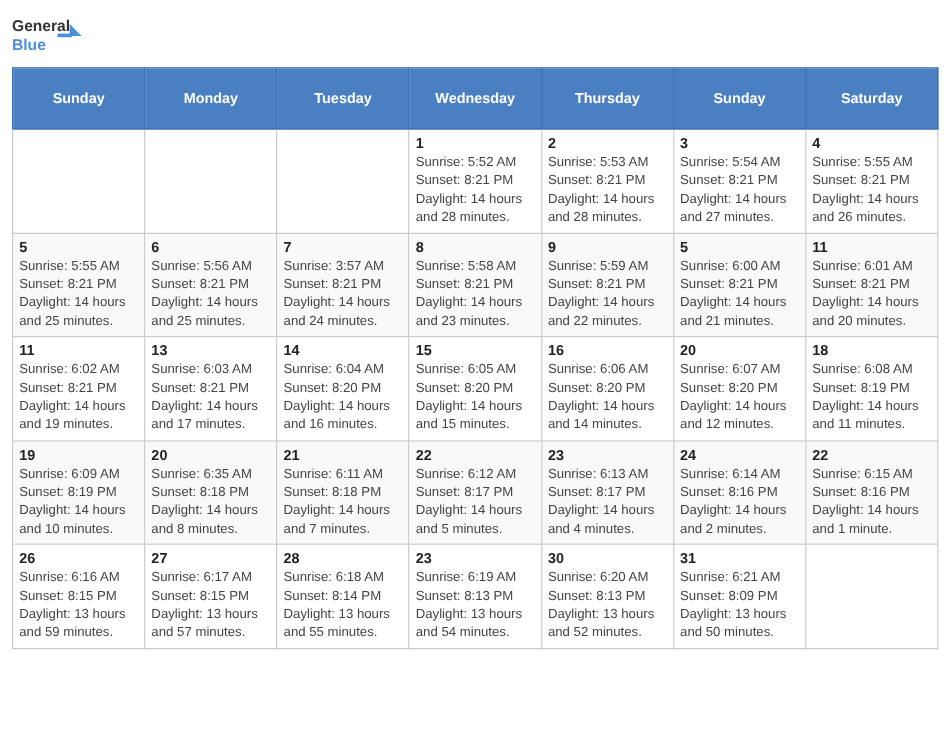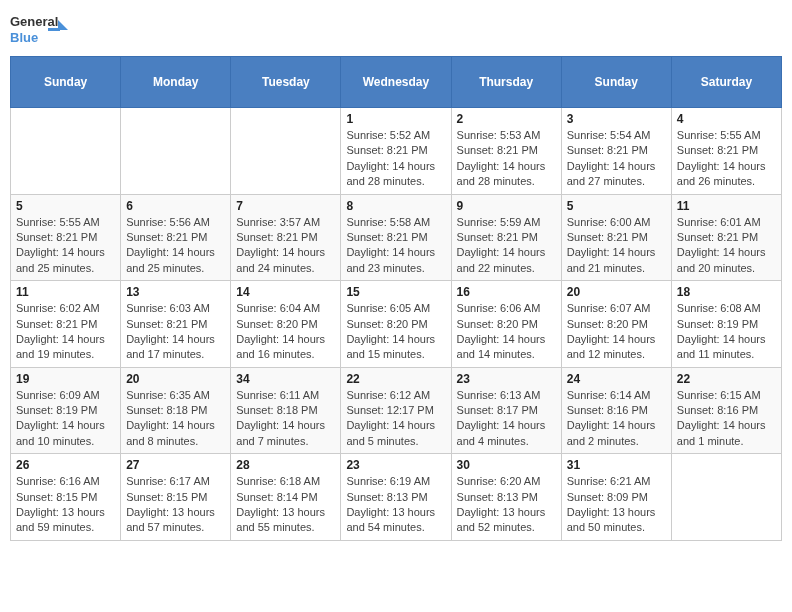--- a/index.html
+++ b/index.html
@@ -245,30 +245,30 @@
 and 10 minutes.</div>
         </td>
         <td>
           <span class="day-num">20</span>
           <div class="day-info">Sunrise: 6:35 AM
 Sunset: 8:18 PM
 Daylight: 14 hours
 and 8 minutes.</div>
         </td>
         <td>
-          <span class="day-num">34</span>
+          <span class="day-num">21</span>
           <div class="day-info">Sunrise: 6:11 AM
 Sunset: 8:18 PM
 Daylight: 14 hours
 and 7 minutes.</div>
         </td>
         <td>
           <span class="day-num">22</span>
           <div class="day-info">Sunrise: 6:12 AM
-Sunset: 12:17 PM
+Sunset: 8:17 PM
 Daylight: 14 hours
 and 5 minutes.</div>
         </td>
         <td>
           <span class="day-num">23</span>
           <div class="day-info">Sunrise: 6:13 AM
 Sunset: 8:17 PM
 Daylight: 14 hours
 and 4 minutes.</div>
         </td>

